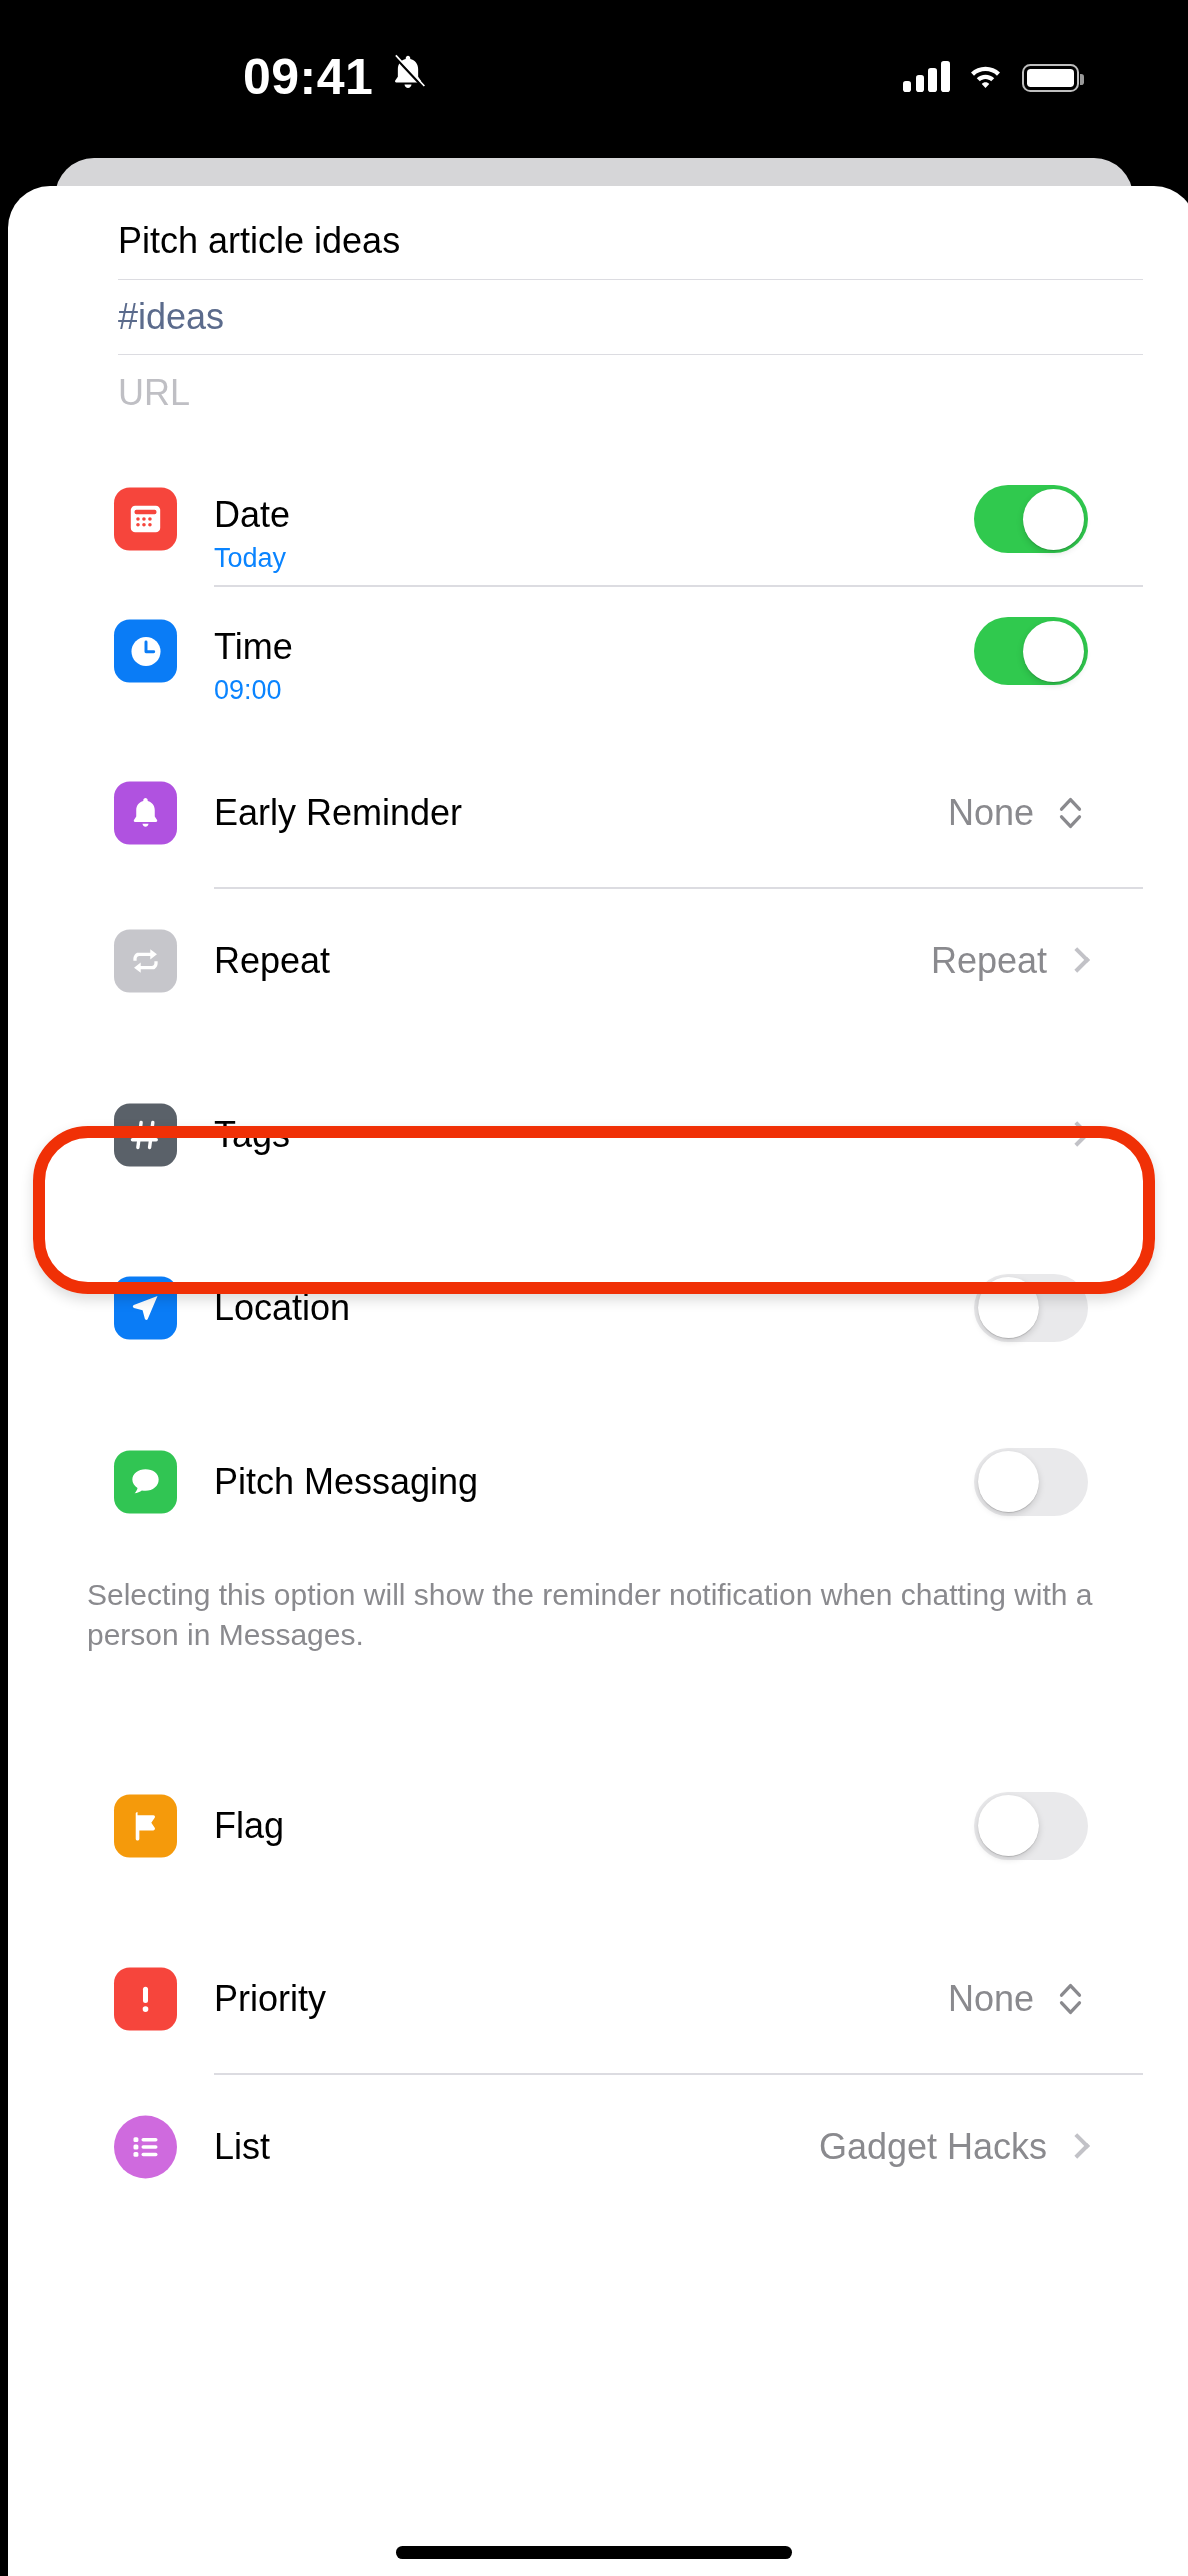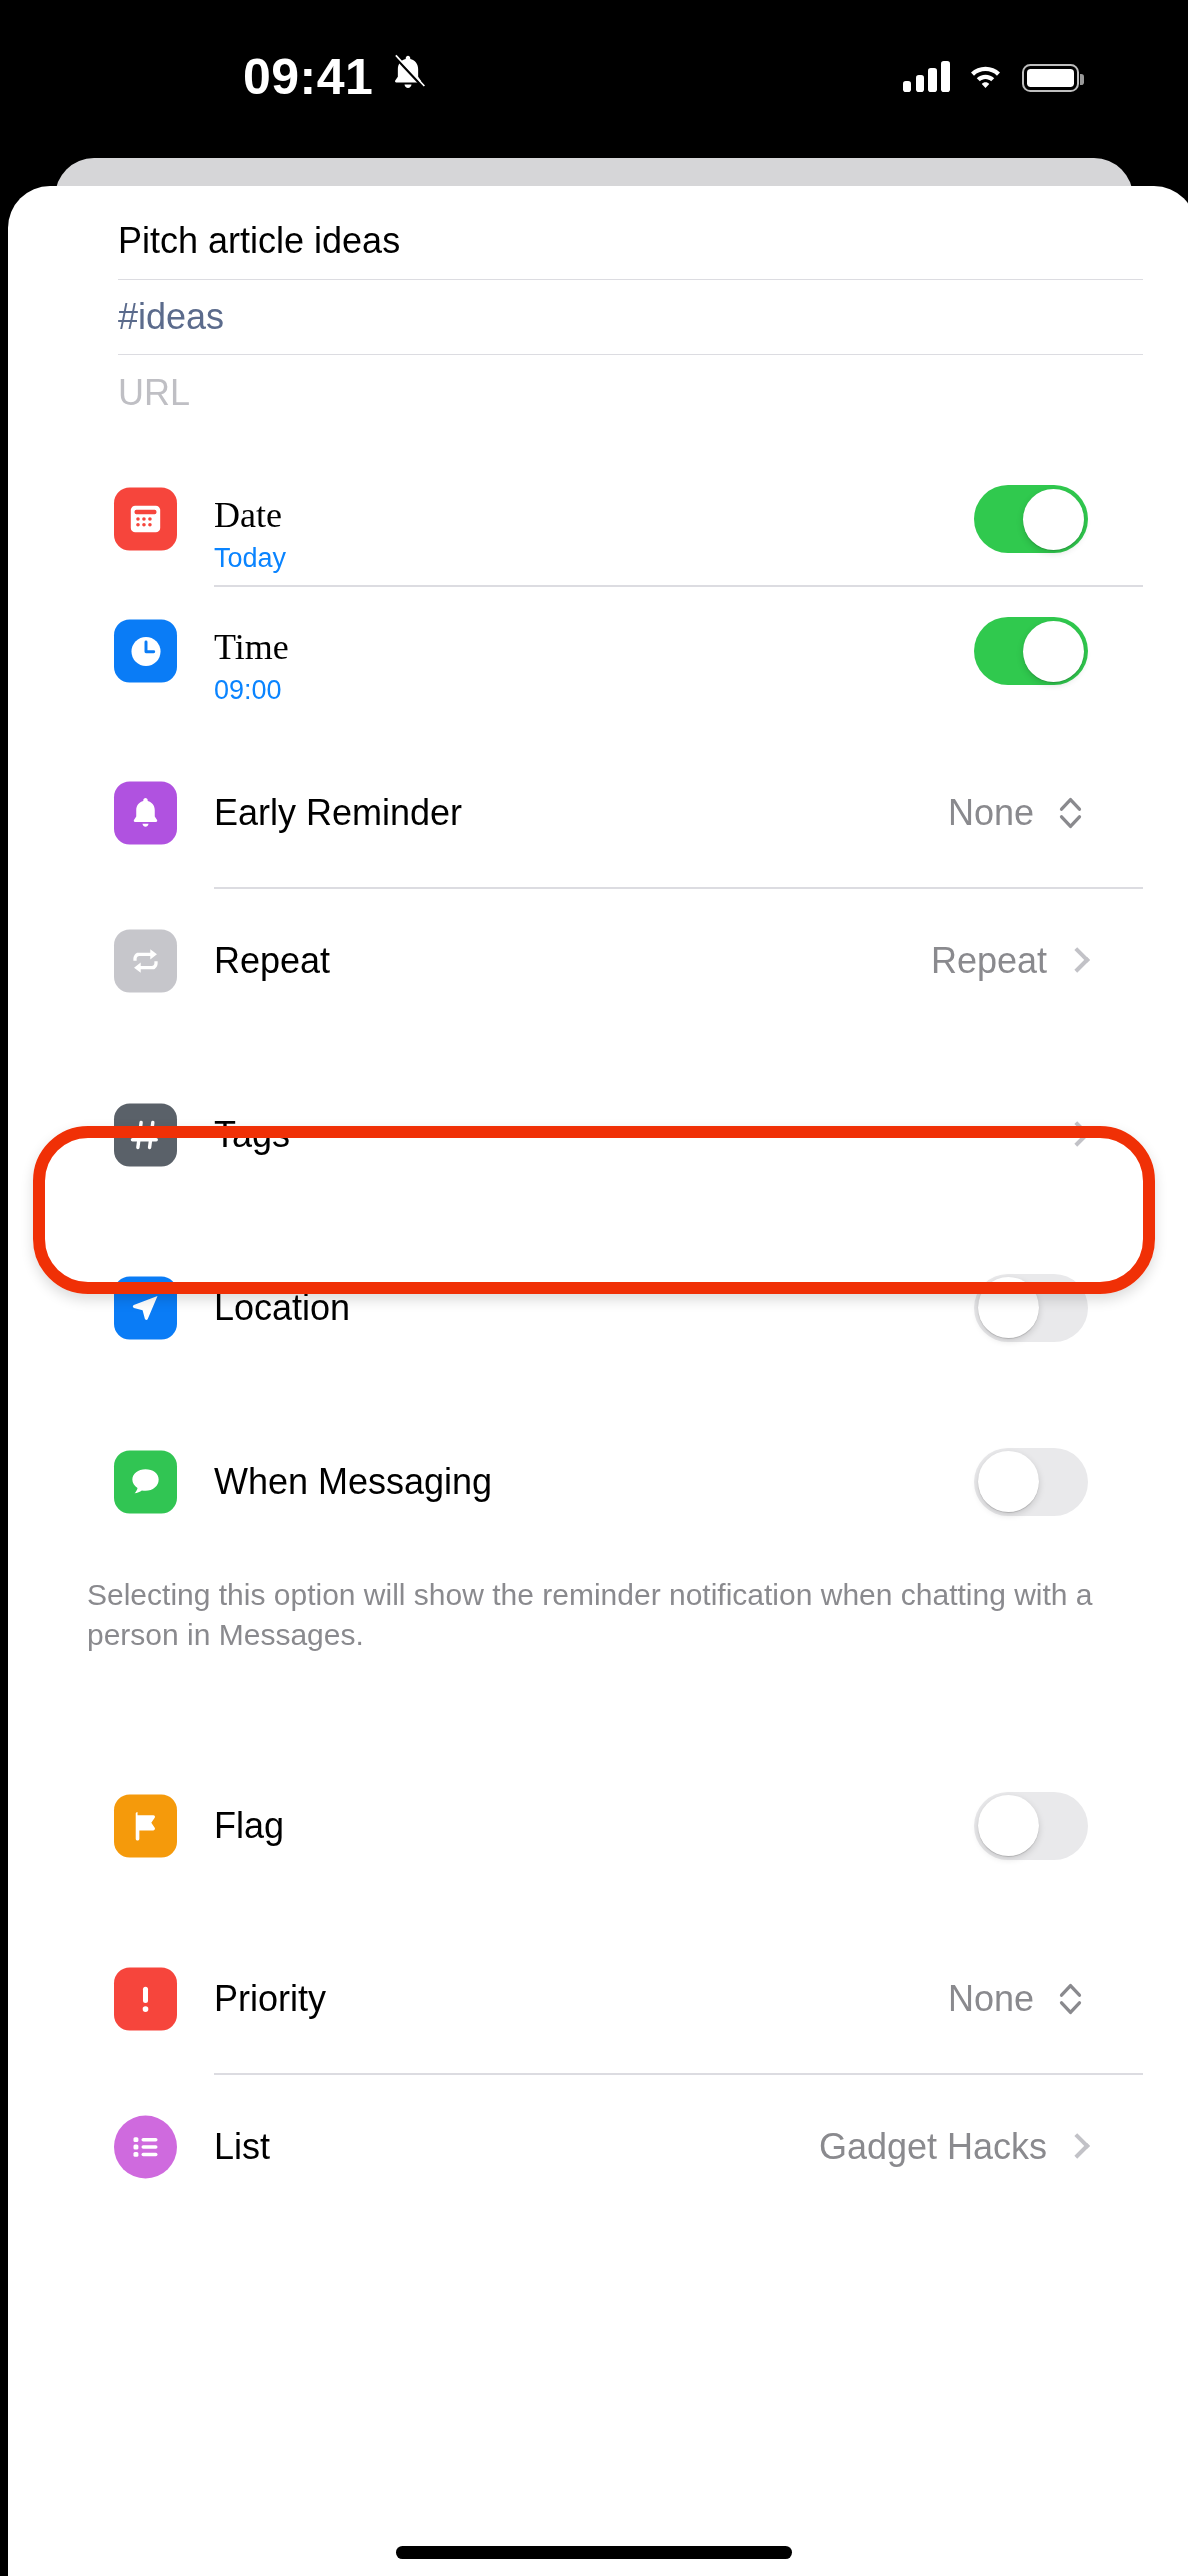--- a/index.html
+++ b/index.html
@@ -93,21 +93,21 @@
   .row { position:relative; height:147px; }
   .row-icon {
     position:absolute; left:53px; top:50%; transform:translateY(-50%);
     width:63px; height:63px; border-radius:15.7px;
     display:flex; align-items:center; justify-content:center;
   }
   .row-icon.circle { border-radius:50%; }
   .row-label {
     position:absolute; left:153px; font-size:36px; color:#000;
   }
-  .row-label.with-sub { top:41px;font-family:Liberation Serif, serif; }
+  .row-label.with-sub { top:41px; }
   .row-label.solo { top:50%; transform:translateY(-50%); }
   .row-sub {
     position:absolute; left:153px; top:90px;
     font-size:27px; color:#0a84ff;
   }
   .row-value {
     position:absolute; top:50%; transform:translateY(-50%);
     font-size:36px; color:#8a8a8e; white-space:nowrap;
   }
   .row-value.with-stepper { right:109px; }
@@ -313,21 +313,21 @@
     </div>
   </div>
 
   <div class="card" style="top:1222px;height:147px;">
     <div class="row" style="height:147px;">
       <div class="row-icon" style="background:#31c553;">
         <svg width="39" height="39" viewBox="0 0 24 24">
           <path fill="#fff" d="M12 4.1c-4.5 0-8.1 2.85-8.1 6.4 0 2.1 1.25 3.95 3.2 5.15-.25 1.15-.95 2.4-1.85 3.25 1.75-.15 3.35-.85 4.5-1.7.72.15 1.48.23 2.25.23 4.5 0 8.1-2.85 8.1-6.93S16.5 4.1 12 4.1z"></path>
         </svg>
       </div>
-      <div class="row-label solo">When Messaging</div>
+      <div class="row-label solo">Pitch Messaging</div>
       <div class="toggle off">
           <span class="knob"></span>
         </div>
     </div>
   </div>
 
   <div class="footer-note" style="top:1389px;">Selecting this option will show the reminder notification when chatting with a person in Messages.</div>
 
   <div class="card" style="top:1566px;height:147px;">
     <div class="row" style="height:147px;">

